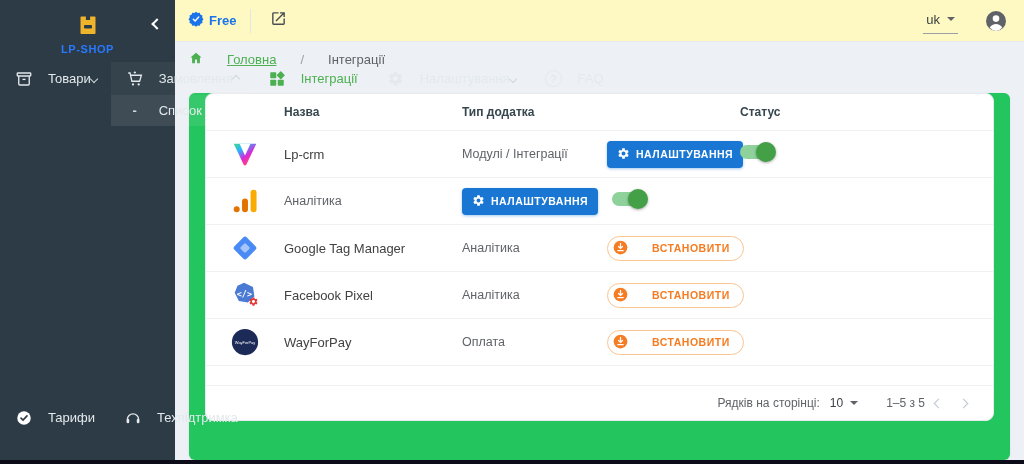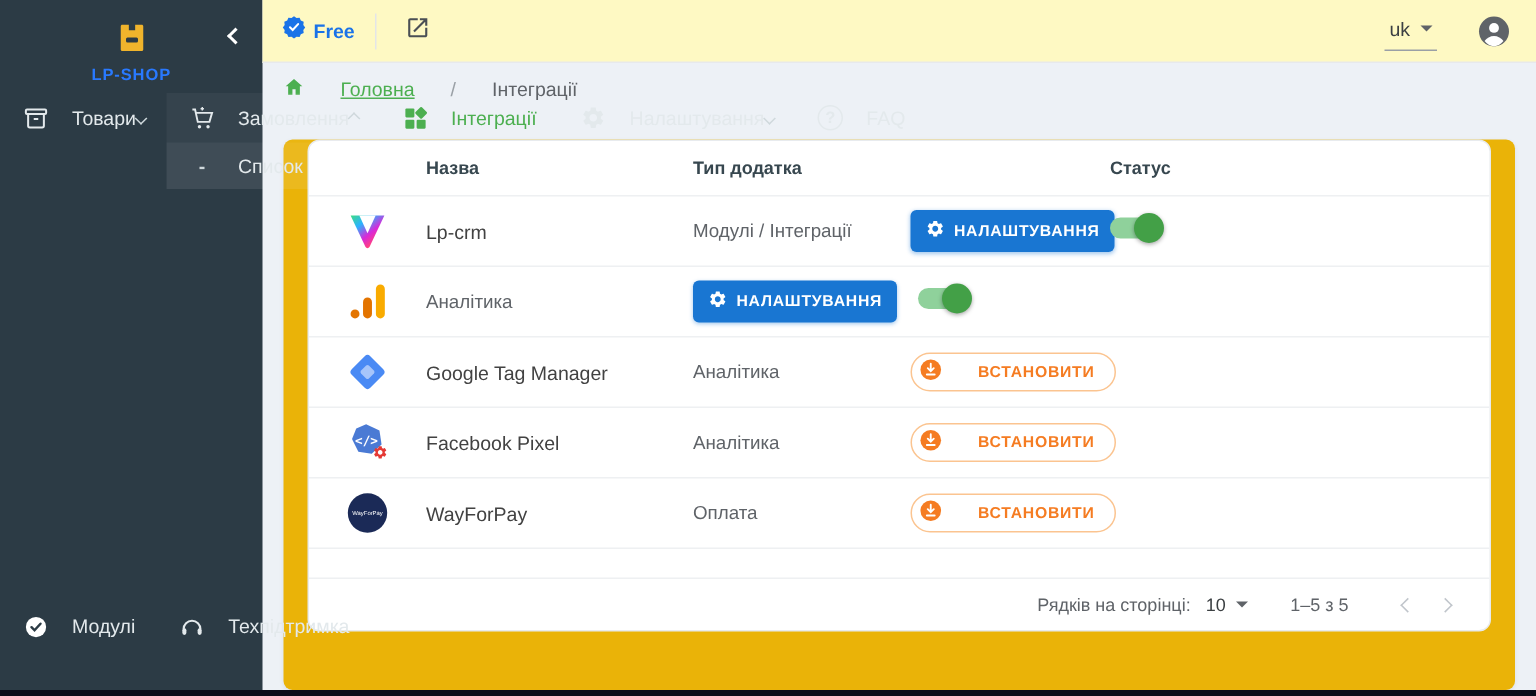--- a/index.html
+++ b/index.html
@@ -36,42 +36,42 @@
   .lang-select .lang-label { font-size:13px; color:#3c4043; }
   .caret-down { width:0; height:0; border-left:4px solid transparent; border-right:4px solid transparent; border-top:4.5px solid #5f6368; }
   .avatar-btn { width:24px; height:24px; cursor:pointer; }
 
   
   .content { position:absolute; left:175px; top:42px; right:0; bottom:4px; background:#edf1f6; }
   .breadcrumb { display:flex; align-items:center; gap:24px; padding:9px 0 7px 14px; font-size:13px; }
   .bc-home-link { color:#4caf50; text-decoration:underline; cursor:pointer; }
   .bc-sep { color:#9aa0a6; }
   .bc-current { color:#5f6368; }
-  .card { margin:1px 14px 0 14px; height:367px; background:#eab308; border-radius:6px; box-shadow:0 1px 3px rgba(40,60,80,.08); }
+  .card { margin:1px 14px 0 14px; height:367px; background:#22c55e; border-radius:6px; box-shadow:0 1px 3px rgba(40,60,80,.08); }
   .table-wrap { margin:18px 16px 0 16px; border:1px solid #e8ebee; border-radius:8px; overflow:hidden; background:#fff; }
   .trow { display:grid; grid-template-columns:78px 178px 145px 128px 1fr; align-items:center; }
   .trow.head { height:36px; }
   .trow.body { height:47px; border-top:1px solid #eef0f2; }
   .trow.spacer { height:20px; border-top:1px solid #eef0f2; }
   .th { font-size:12px; font-weight:bold; color:#37474f; }
   .cell-name { font-size:13px; color:#424242; }
   .cell-type { font-size:12.5px; color:#5f6368; }
   .icon-cell { display:flex; justify-content:center; }
   .status-pad { padding-left:5px; }
 
   .btn-config { display:inline-flex; align-items:center; gap:6px; background:#1976d2; color:#fff; border:none; border-radius:4px; padding:6px 10px; font-family:inherit; font-size:10.5px; font-weight:bold; letter-spacing:.5px; cursor:pointer; box-shadow:0 1px 3px rgba(25,118,210,.4); }
   .btn-install { display:inline-flex; align-items:center; gap:24px; background:#fff; color:#f57c22; border:1px solid #fbc490; border-radius:15px; padding:3px 13px 3px 5px; font-family:inherit; font-size:10.5px; font-weight:bold; letter-spacing:.5px; cursor:pointer;justify-content:space-between; }
 
   .toggle { position:relative; display:inline-block; width:33px; height:14px; background:#8fd19b; border-radius:7px; cursor:pointer; }
   .toggle::after { content:""; position:absolute; right:-3px; top:-3px; width:20px; height:20px; border-radius:50%; background:#43a047; box-shadow:0 1px 3px rgba(0,0,0,.35); }
 
   .tfoot { display:flex; align-items:center; justify-content:flex-end; height:35px; border-top:1px solid #eef0f2; padding-right:16px; font-size:12px; color:#5f6368; }
   .rpp-label { margin-right:10px; }
   .rpp-select { display:flex; align-items:center; gap:7px; cursor:pointer; margin-right:28px; color:#3c4043; }
-  .range-label { margin-right:26px; }
+  .range-label { }
   .pg-btn { width:24px; height:24px; display:flex; align-items:center; justify-content:center; cursor:default; }
   .pg-chev { width:7px; height:7px; border-right:1.8px solid #c0c5cb; border-bottom:1.8px solid #c0c5cb; }
   .pg-chev.prev { transform:rotate(135deg); margin-left:3px; }
   .pg-chev.next { transform:rotate(-45deg); margin-right:3px; }
   .pg-btn + .pg-btn { margin-left:4px; }
 
   .bottom-strip { position:absolute; left:0; bottom:0; width:100%; height:4px; background:#0b0c18; z-index:5; }
 </style>
 </head>
 <body>
@@ -157,21 +157,21 @@
   </div>
 
   <div class="menu menu-footer">
     <div class="mitem">
       <span class="micon">
         <svg width="18" height="18" viewBox="0 0 24 24">
             <circle cx="12" cy="12" r="9" fill="#fff"></circle>
             <path d="M8 12.2l2.7 2.7 5.3-5.8" stroke="#2c3b45" stroke-width="2.2" fill="none" stroke-linecap="round"></path>
           </svg>
       </span>
-      <span class="mlabel">Модулі</span>
+      <span class="mlabel">Тарифи</span>
     </div>
     <div class="mitem">
       <span class="micon">
         <svg width="18" height="18" viewBox="0 0 24 24" fill="none" stroke="#e3e9ec" stroke-width="1.8">
             <path d="M4.5 14a7.5 7.5 0 0 1 15 0"></path>
             <rect x="3.4" y="13" width="3.6" height="6" rx="1.8" fill="#e3e9ec" stroke="none"></rect>
             <rect x="17" y="13" width="3.6" height="6" rx="1.8" fill="#e3e9ec" stroke="none"></rect>
           </svg>
       </span>
       <span class="mlabel">Техпідтримка</span>

